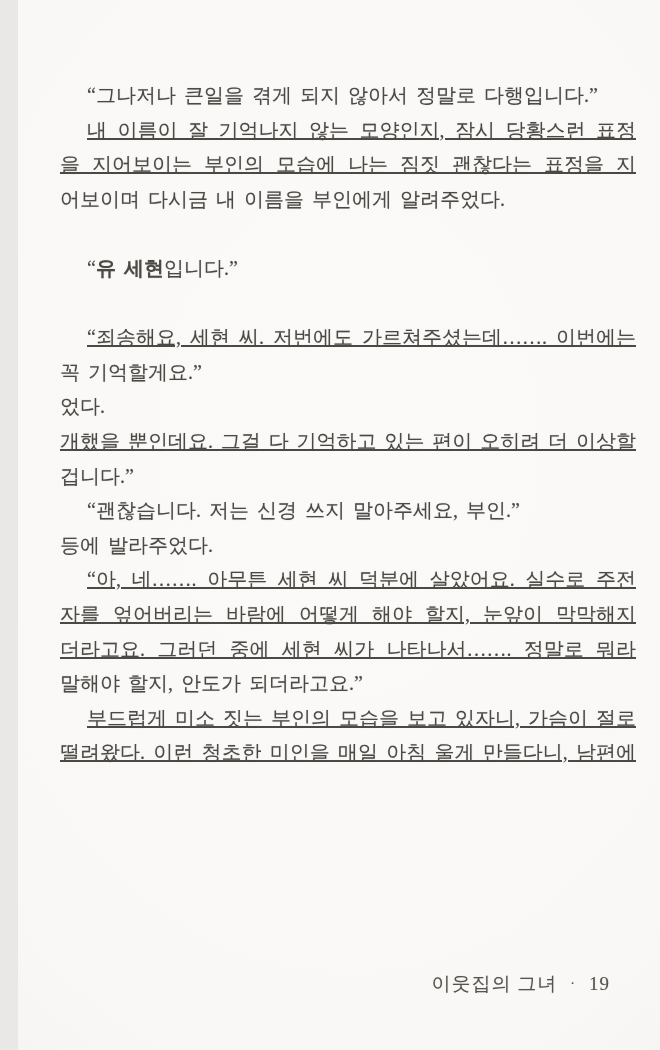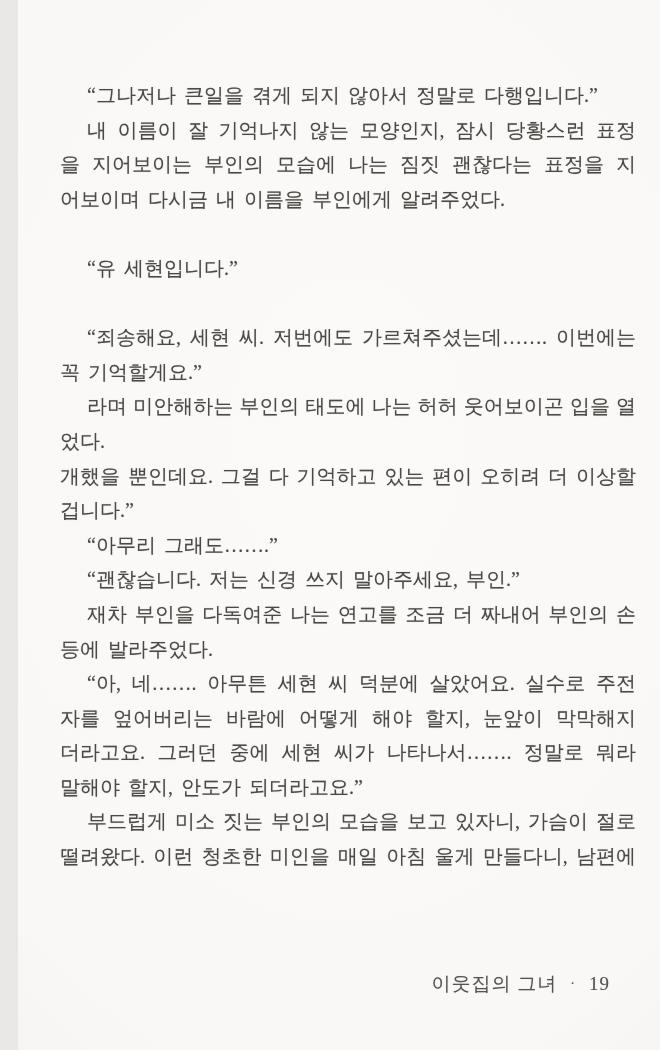--- a/index.html
+++ b/index.html
@@ -36,29 +36,30 @@
     height: 34.6px;
     white-space: nowrap;
     word-spacing: 3px;
   }
   .line.fill {
     white-space: normal;
     text-align: justify;
     text-align-last: justify;
     word-spacing: -3px;
     overflow: hidden;
+    text-decoration: underline;
   }
   .line.indent {
     padding-left: 27px;
   }
   .line.blank {
     
   }
   .bold {
-    font-weight: normal;
+    font-weight: bold;
   }
   .footer {
     position: absolute;
     top: 971px;
     right: 68px;
     font-size: 19px;
     letter-spacing: 1px;
     color: #56534e;
     text-shadow: 0 0 1px rgba(86, 83, 78, 0.3);
     white-space: nowrap;
@@ -78,27 +79,24 @@
   <div class="text-block" id="text-block">
       <div class="line indent">“그나저나 큰일을 겪게 되지 않아서 정말로 다행입니다.”</div>
       <div class="line indent fill">내 이름이 잘 기억나지 않는 모양인지, 잠시 당황스런 표정</div>
       <div class="line fill">을 지어보이는 부인의 모습에 나는 짐짓 괜찮다는 표정을 지</div>
       <div class="line">어보이며 다시금 내 이름을 부인에게 알려주었다.</div>
       <div class="line blank"></div>
       <div class="line indent"><span>“</span><span class="bold">유 세현</span><span>입니다.”</span></div>
       <div class="line blank"></div>
       <div class="line indent fill">“죄송해요, 세현 씨. 저번에도 가르쳐주셨는데……. 이번에는</div>
       <div class="line">꼭 기억할게요.”</div>
-      <div class="line indent fill">라며 미안해하는 부인의 태도에 나는 허허 웃어보이곤 입을 열</div>
       <div class="line">었다.</div>
       <div class="line fill">개했을 뿐인데요. 그걸 다 기억하고 있는 편이 오히려 더 이상할</div>
       <div class="line">겁니다.”</div>
-      <div class="line indent">“아무리 그래도…….”</div>
       <div class="line indent">“괜찮습니다. 저는 신경 쓰지 말아주세요, 부인.”</div>
-      <div class="line indent fill">재차 부인을 다독여준 나는 연고를 조금 더 짜내어 부인의 손</div>
       <div class="line">등에 발라주었다.</div>
       <div class="line indent fill">“아, 네……. 아무튼 세현 씨 덕분에 살았어요. 실수로 주전</div>
       <div class="line fill">자를 엎어버리는 바람에 어떻게 해야 할지, 눈앞이 막막해지</div>
       <div class="line fill">더라고요. 그러던 중에 세현 씨가 나타나서……. 정말로 뭐라</div>
       <div class="line">말해야 할지, 안도가 되더라고요.”</div>
       <div class="line indent fill">부드럽게 미소 짓는 부인의 모습을 보고 있자니, 가슴이 절로</div>
       <div class="line fill">떨려왔다. 이런 청초한 미인을 매일 아침 울게 만들다니, 남편에</div>
     </div>
 
   <div class="footer">

